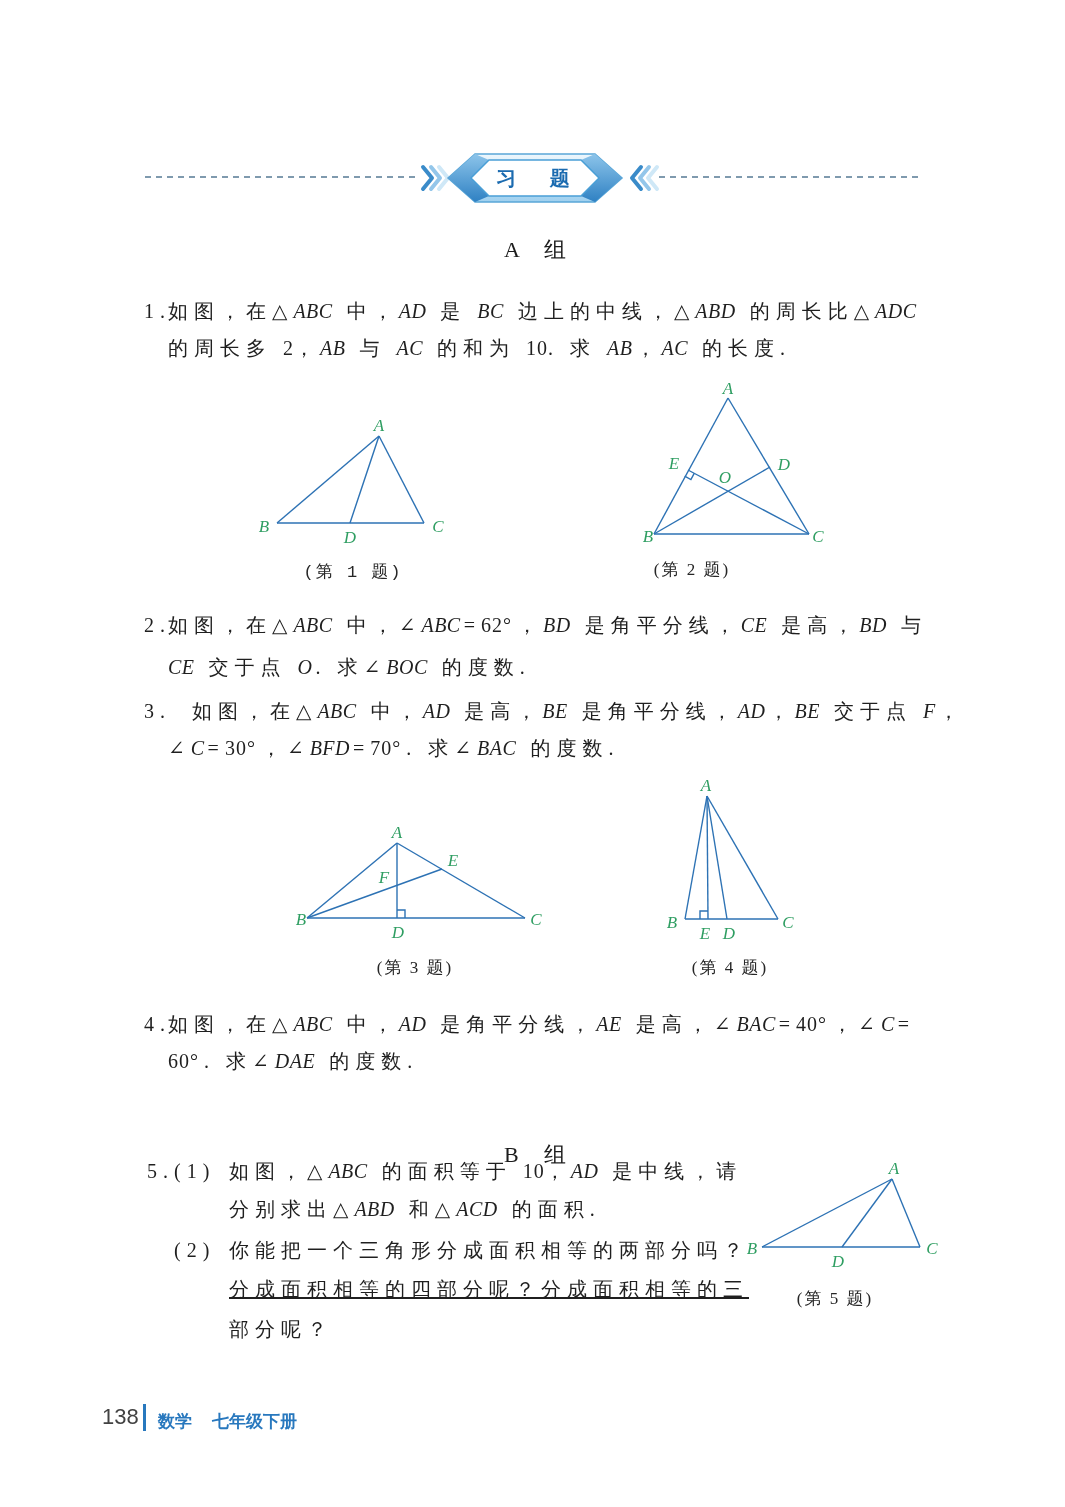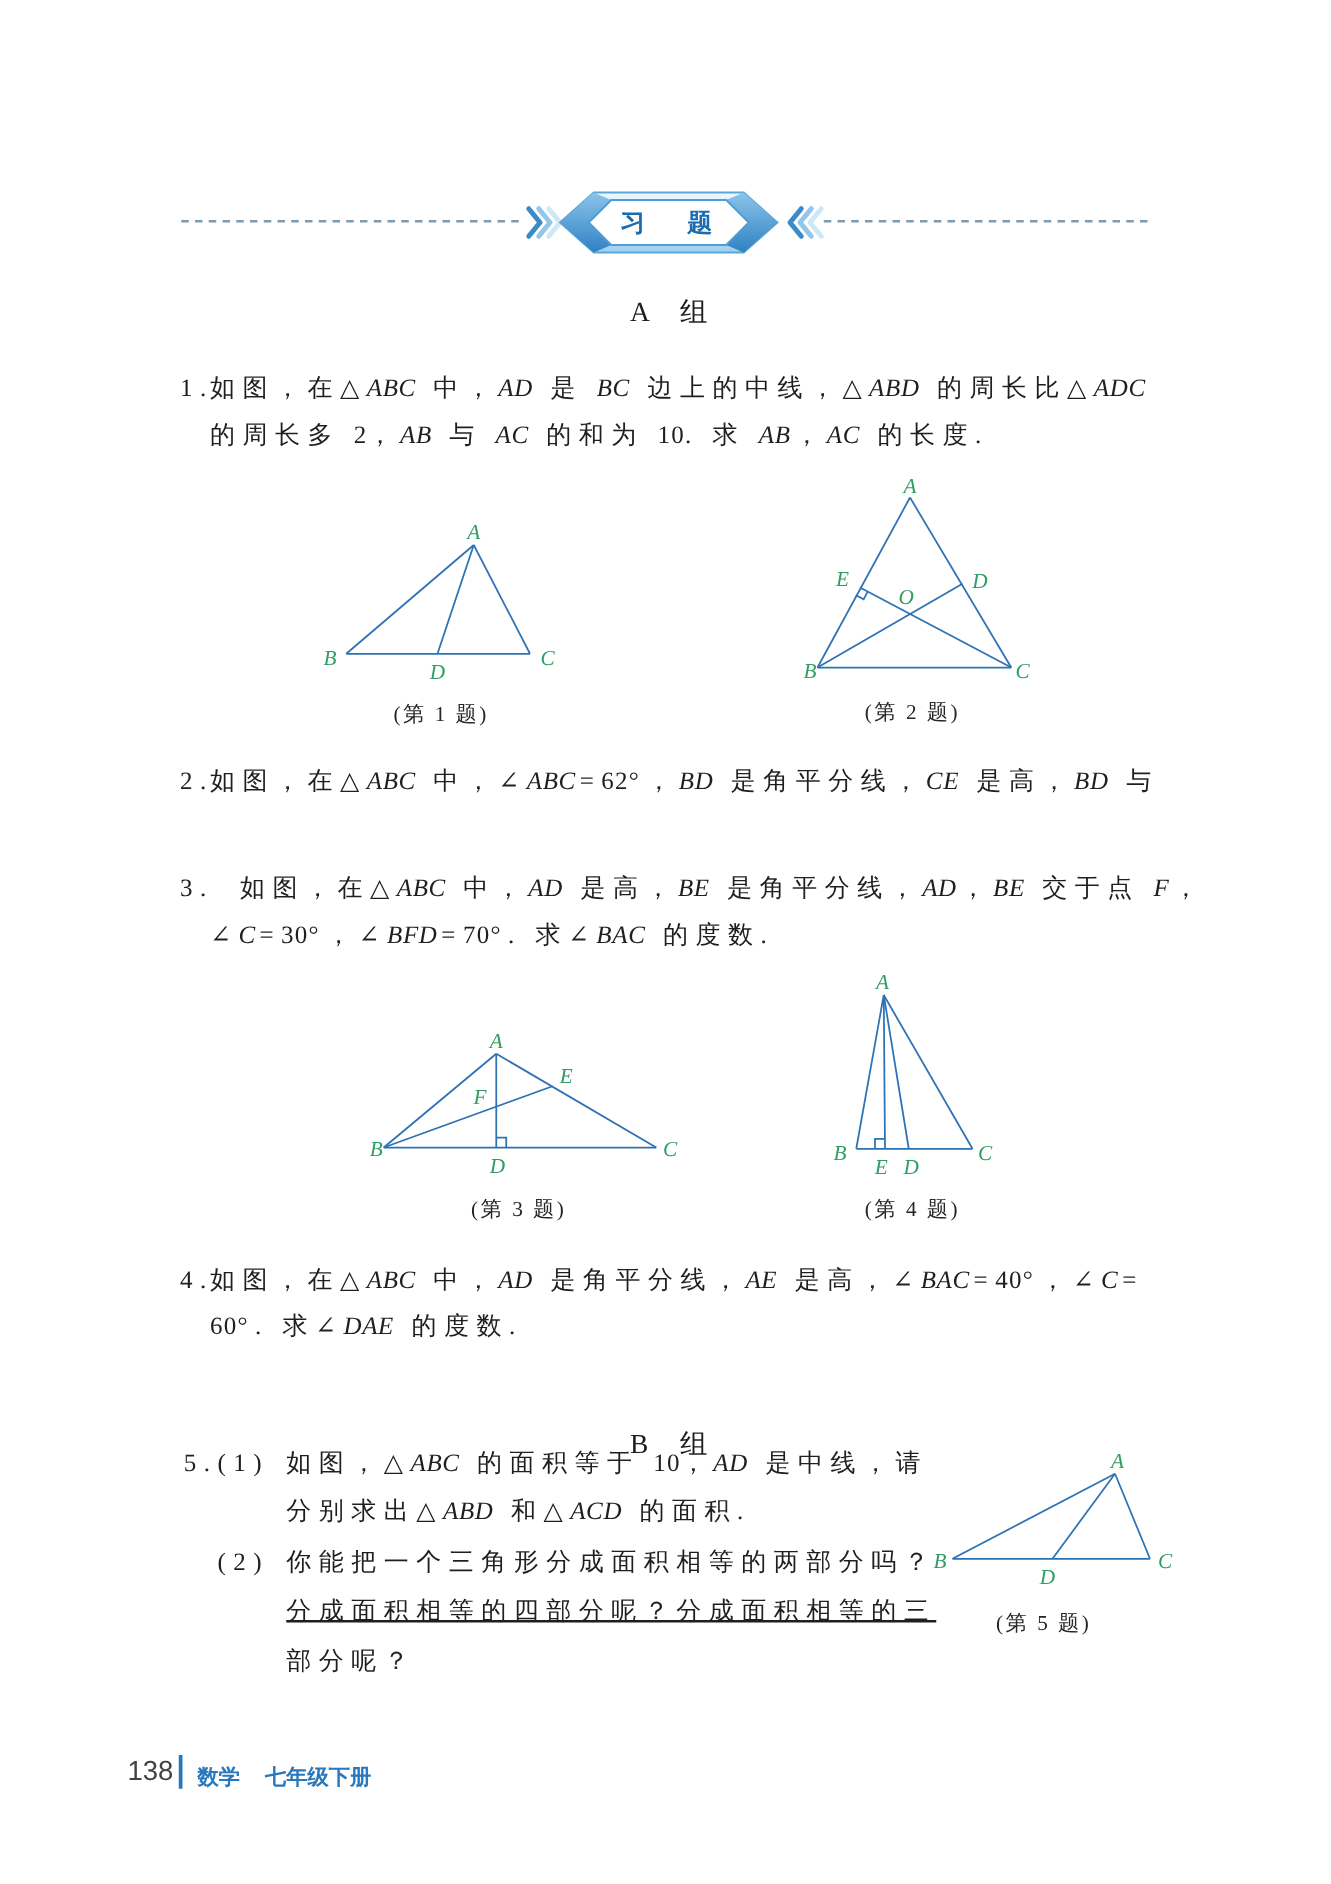--- a/index.html
+++ b/index.html
@@ -97,40 +97,41 @@
   <svg class="fig" style="left:250px;top:410px;" width="210" height="140" viewBox="0 0 210 140">
     <line x1="27" y1="113" x2="129" y2="26"></line>
     <line x1="129" y1="26" x2="174" y2="113"></line>
     <line x1="27" y1="113" x2="174" y2="113"></line>
     <line x1="129" y1="26" x2="100" y2="113"></line>
     <text x="129" y="21">A</text>
     <text x="14" y="122">B</text>
     <text x="188" y="122">C</text>
     <text x="100" y="133">D</text>
   </svg>
-  <div class="caption" style="left:353px;top:560px;">(第 1 题)</div>
+  <div class="caption" style="left:353px;top:560px;font-family:Liberation Mono, monospace;">(第 1 题)</div>
 
   <svg class="fig" style="left:640px;top:380px;" width="195" height="175" viewBox="0 0 195 175">
     <line x1="88" y1="18" x2="14" y2="154"></line>
     <line x1="88" y1="18" x2="169" y2="154"></line>
     <line x1="14" y1="154" x2="169" y2="154"></line>
     <line x1="14" y1="154" x2="130" y2="87"></line>
     <line x1="169" y1="154" x2="48" y2="90"></line>
     <path d="M44.7,96.2 L50.9,99.5 L54.2,93.3"></path>
     <text x="88" y="14">A</text>
     <text x="8" y="162">B</text>
     <text x="178" y="162">C</text>
     <text x="144" y="90">D</text>
     <text x="34" y="89">E</text>
     <text x="85" y="103">O</text>
   </svg>
-  <div class="caption" style="left:730px;top:558px;font-family:Liberation Serif, serif;">(第 2 题)</div>
+  <div class="caption" style="left:692px;top:558px;font-family:Liberation Serif, serif;">(第 2 题)</div>
 
   <div class="tline" style="left:144px;top:613px;">2.</div>
   <div class="tline" style="left:168px;top:613px;">如图，在△<i>ABC</i> 中，∠<i>ABC</i>=<span class="d">62</span>°，<i>BD</i> 是角平分线，<i>CE</i> 是高，<i>BD</i> 与</div>
+  <div class="tline" style="left:168px;top:655px;"><i>CE</i> 交于点 <i>O</i>. 求∠<i>BOC</i> 的度数.</div>
 
   <div class="tline" style="left:144px;top:699px;">3.</div>
   <div class="tline" style="left:168px;top:699px;margin-left:24px;">如图，在△<i>ABC</i> 中，<i>AD</i> 是高，<i>BE</i> 是角平分线，<i>AD</i>，<i>BE</i> 交于点 <i>F</i>，</div>
   <div class="tline" style="left:168px;top:736px;">∠<i>C</i>=<span class="d">30</span>°，∠<i>BFD</i>=<span class="d">70</span>°. 求∠<i>BAC</i> 的度数.</div>
 
   <svg class="fig" style="left:295px;top:820px;" width="255" height="125" viewBox="0 0 255 125">
     <line x1="102" y1="23" x2="12" y2="98"></line>
     <line x1="102" y1="23" x2="230" y2="98"></line>
     <line x1="12" y1="98" x2="230" y2="98"></line>
     <line x1="102" y1="23" x2="102" y2="98"></line>

